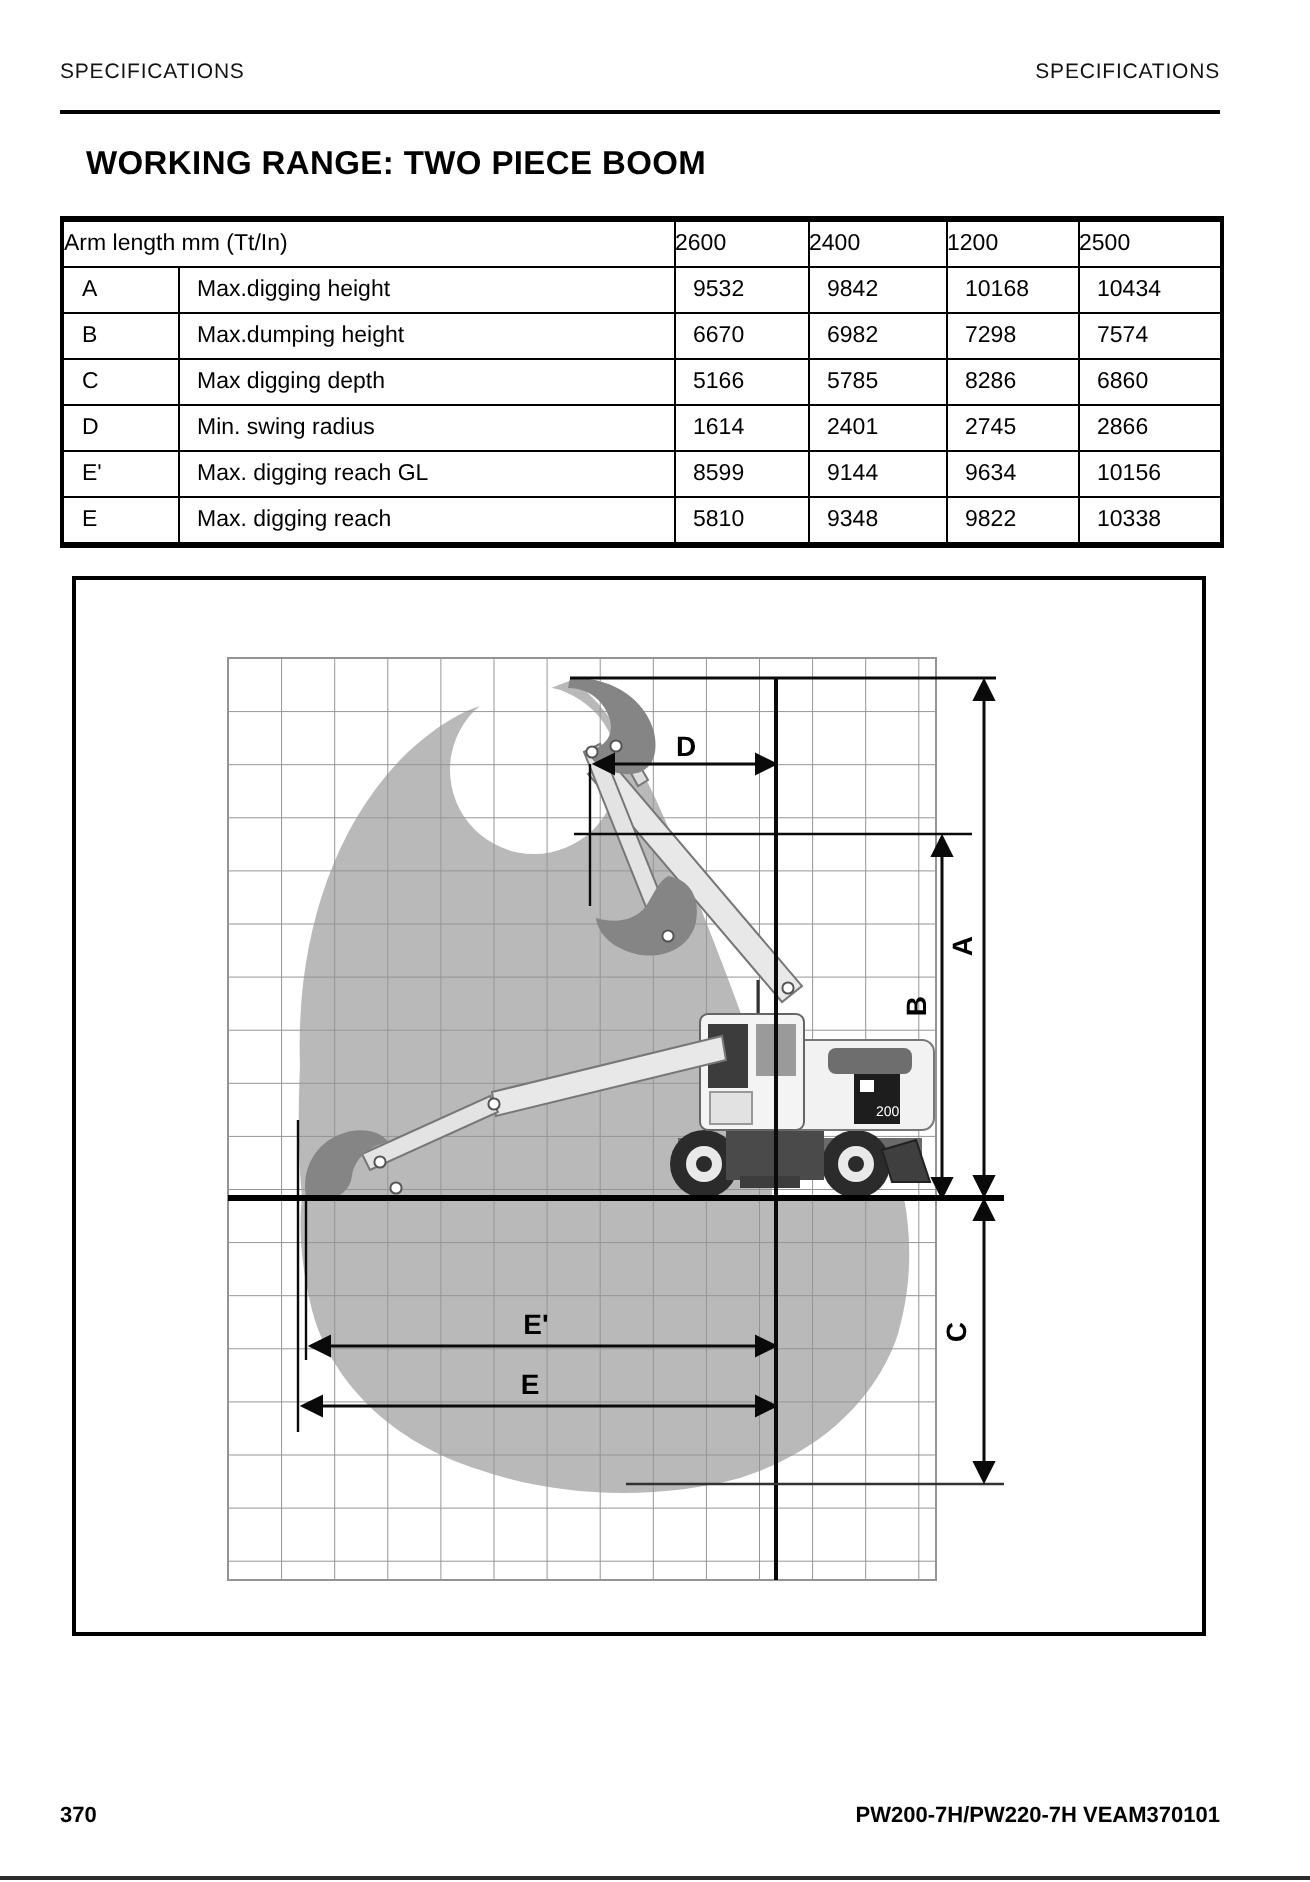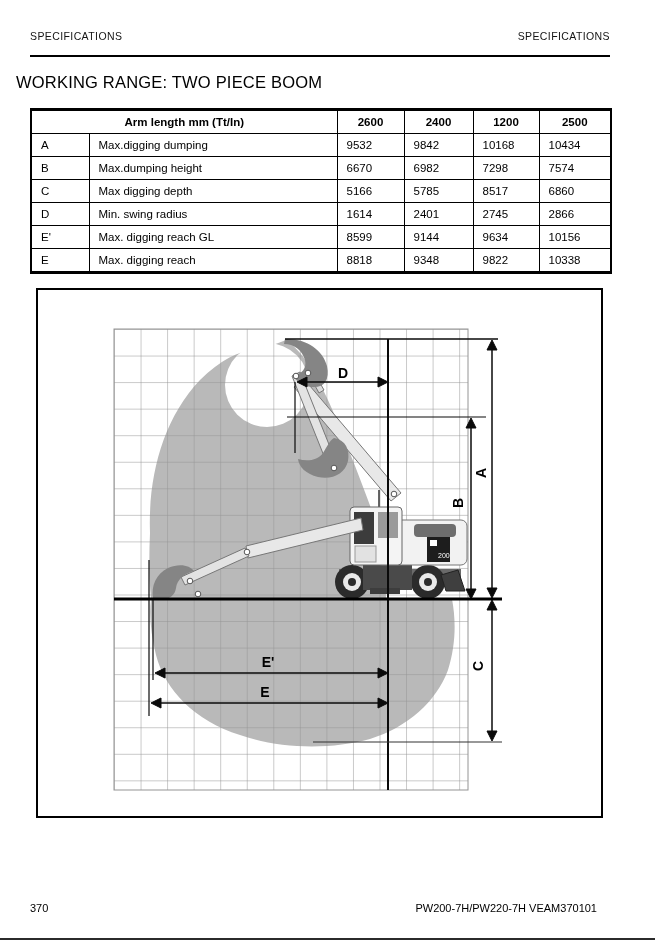--- a/index.html
+++ b/index.html
@@ -9,37 +9,37 @@
   }
   .running-head{
     position:absolute;top:30px;font-size:10.5px;letter-spacing:.4px;color:#141414;text-align:center;
   }
   .running-head.left{left:30px;}
   .running-head.right{right:45px;}
   .head-rule{
     position:absolute;top:55px;left:30px;width:580px;height:2px;background:#000;
   }
   .page-title{
-    position:absolute;top:73px;left:16px;font-size:16.5px;font-weight:normal;letter-spacing:.2px;
+    position:absolute;top:73px;left:43px;font-size:16.5px;font-weight:bold;letter-spacing:.2px;
   }
   .spec-table{
     position:absolute;top:108px;left:30px;width:580px;
     border-collapse:collapse;table-layout:fixed;
     font-size:11.5px;
     border:2px solid #000;border-top:3px solid #000;border-bottom:3px solid #000;
   }
   .spec-table td,.spec-table th{
     border:1px solid #000;height:22px;padding:0 4px 0 9px;
     text-align:left;vertical-align:middle;white-space:nowrap;overflow:hidden;
   }
-  .spec-table th{font-weight:bold;text-align:center;padding:0;}
+  .spec-table th{font-weight:normal;text-align:left;padding:0;}
   .figure-wrap{position:absolute;left:36px;top:288px;width:567px;height:530px;}
-  .footer-text{position:absolute;top:902px;font-size:11px;font-weight:normal;}
+  .footer-text{position:absolute;top:902px;font-size:11px;font-weight:bold;}
   .footer-text.left{left:30px;}
-  .footer-text.right{right:58px;}
+  .footer-text.right{right:45px;}
   .bottom-edge{position:absolute;top:938px;left:0;width:655px;height:2px;background:#2b2b2b;}
   .dimlabel{font-family:"Liberation Sans",sans-serif;font-size:14px;font-weight:bold;fill:#000;}
 </style>
 </head>
 <body>
 
 <div class="running-head left">SPECIFICATIONS</div>
 <div class="running-head right">SPECIFICATIONS</div>
 <div class="head-rule"></div>
 <div class="page-title">WORKING RANGE: TWO PIECE BOOM</div>
@@ -58,40 +58,40 @@
         <th colspan="2">Arm length mm (Tt/In)</th>
         <th>2600</th>
         <th>2400</th>
         <th>1200</th>
         <th>2500</th>
       </tr>
     </thead>
   <tbody>
       <tr>
         <td>A</td>
-        <td>Max.digging dumping</td>
+        <td>Max.digging height</td>
         <td>9532</td>
         <td>9842</td>
         <td>10168</td>
         <td>10434</td>
       </tr>
       <tr>
         <td>B</td>
         <td>Max.dumping height</td>
         <td>6670</td>
         <td>6982</td>
         <td>7298</td>
         <td>7574</td>
       </tr>
       <tr>
         <td>C</td>
         <td>Max digging depth</td>
         <td>5166</td>
         <td>5785</td>
-        <td>8517</td>
+        <td>8286</td>
         <td>6860</td>
       </tr>
       <tr>
         <td>D</td>
         <td>Min. swing radius</td>
         <td>1614</td>
         <td>2401</td>
         <td>2745</td>
         <td>2866</td>
       </tr>
@@ -99,21 +99,21 @@
         <td>E'</td>
         <td>Max. digging reach GL</td>
         <td>8599</td>
         <td>9144</td>
         <td>9634</td>
         <td>10156</td>
       </tr>
       <tr>
         <td>E</td>
         <td>Max. digging reach</td>
-        <td>8818</td>
+        <td>5810</td>
         <td>9348</td>
         <td>9822</td>
         <td>10338</td>
       </tr>
     </tbody>
 </table>
 
 <div class="figure-wrap">
 <svg width="567" height="530" viewBox="0 0 567 530" xmlns="http://www.w3.org/2000/svg">
   <defs>

